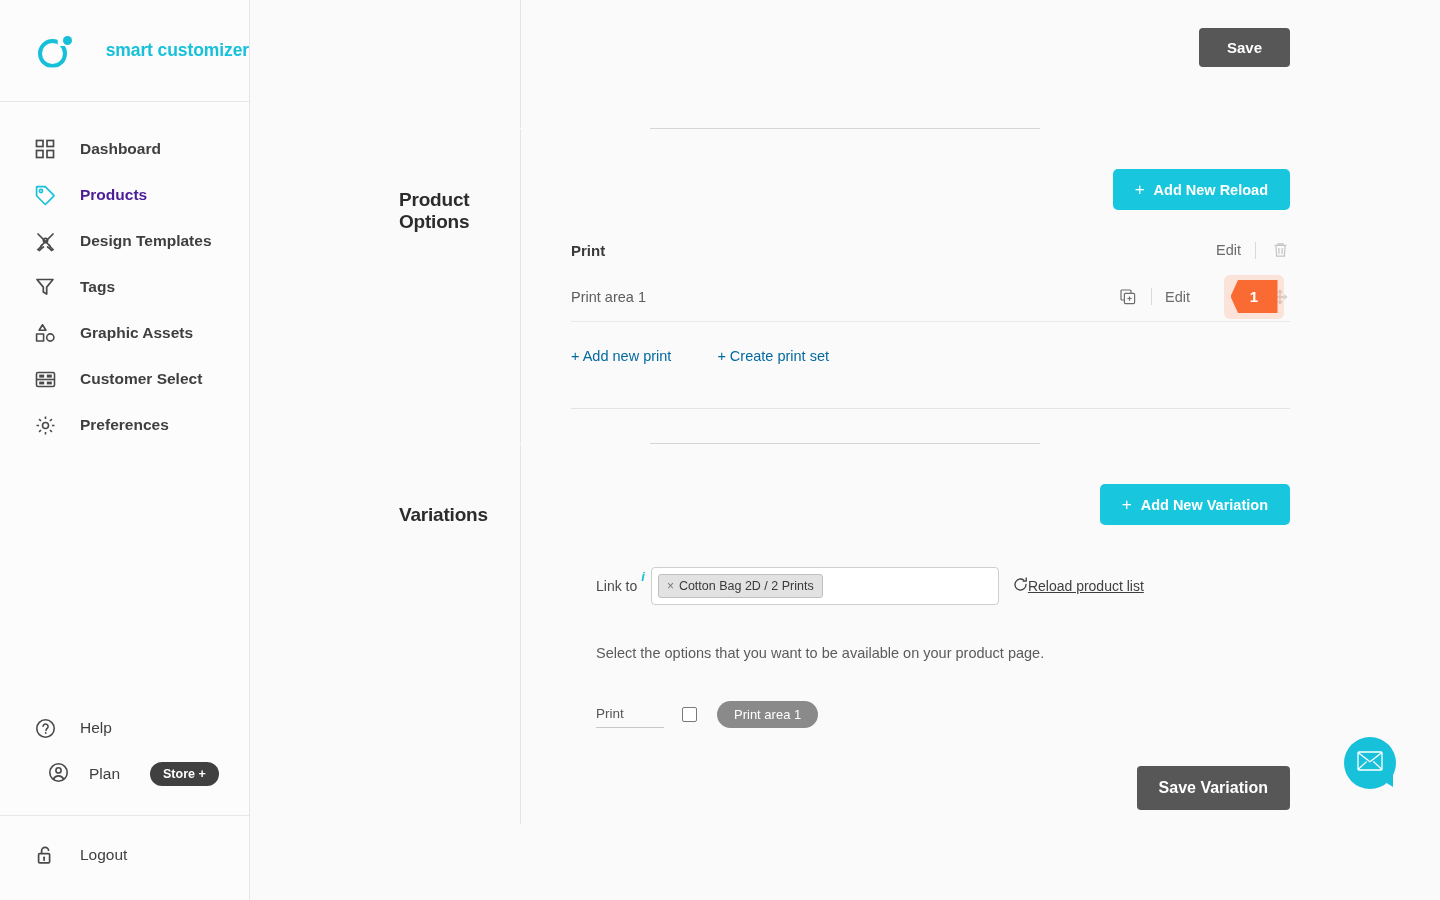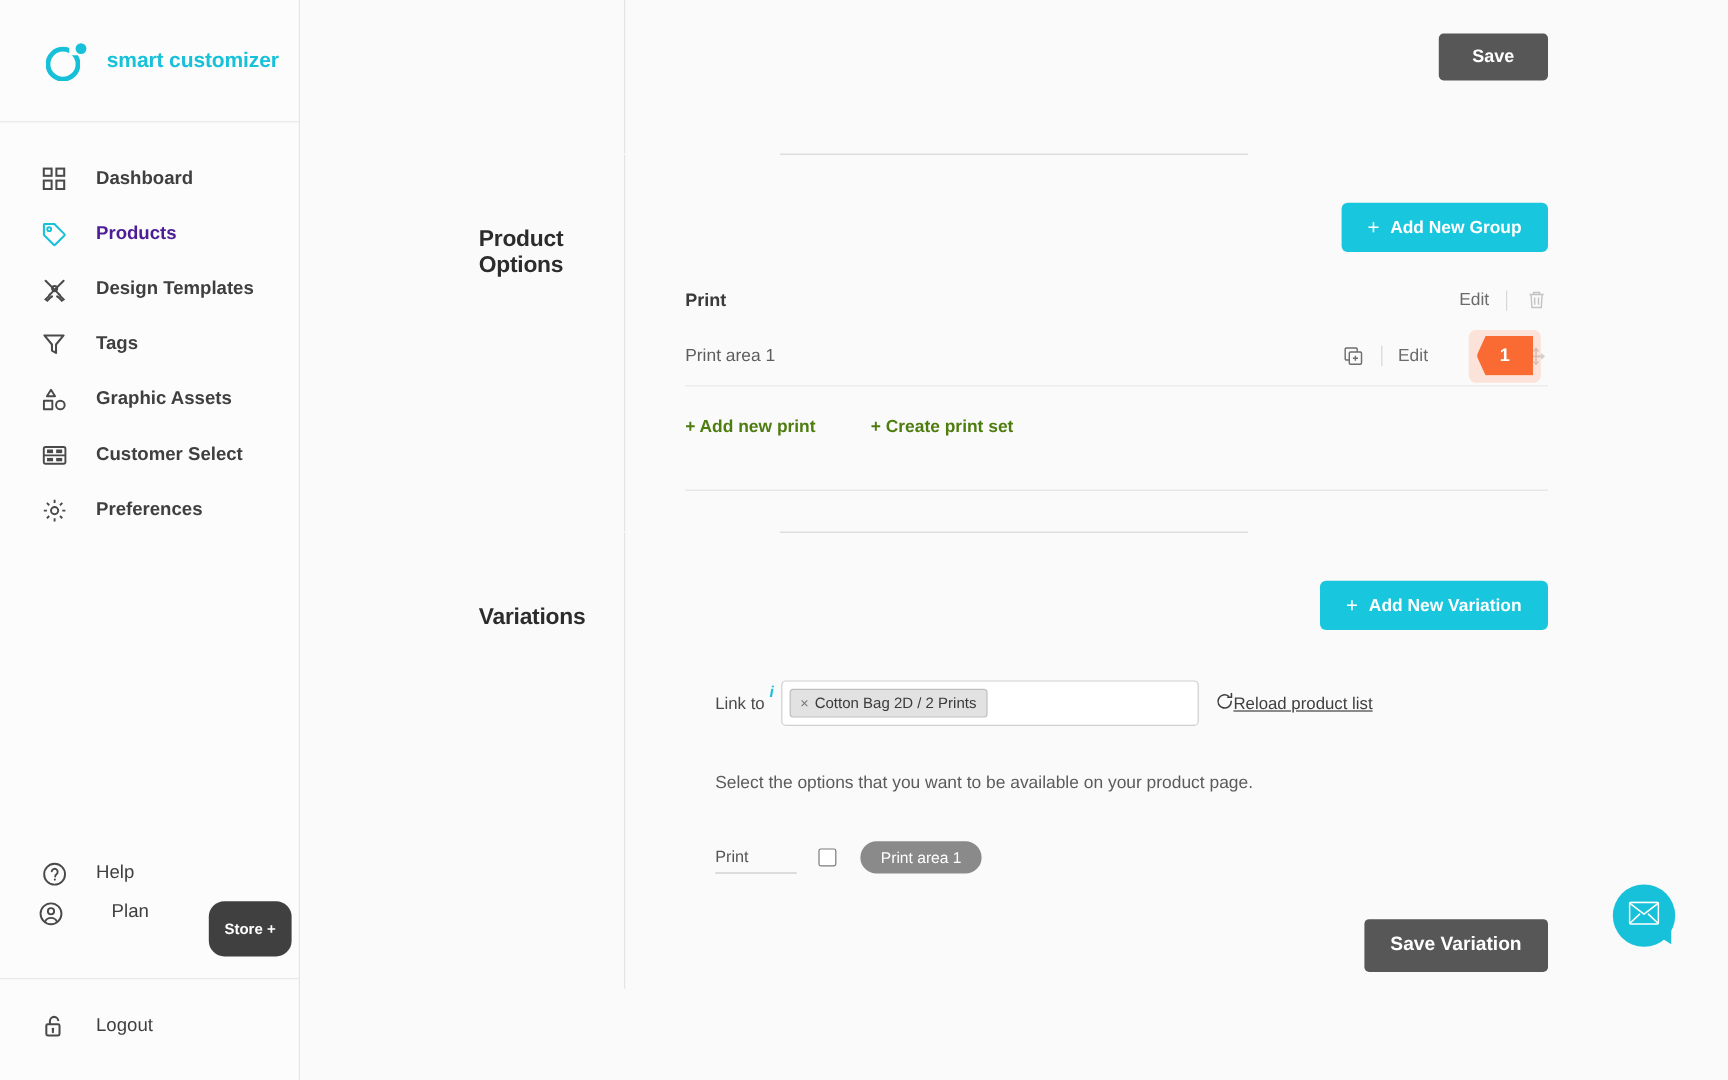--- a/index.html
+++ b/index.html
@@ -16,21 +16,21 @@
     width: 250px; height: 900px;
     background: #fcfcfc;
     border-right: 1px solid #e6e6e6;
     display: flex; flex-direction: column;
     position: relative; flex: 0 0 250px;
   }
   .brand {
     height: 102px;
     border-bottom: 1px solid #e8e8e8;
     display: flex; align-items: center;
-    padding-left: 36px; gap: 13px;
+    padding-left: 36px; gap: 13px; justify-content: space-between;
   }
   .logo-mark { width: 40px; height: 40px; position: relative; flex: 0 0 40px; }
   .logo-mark .ring {
     position: absolute; left: 2px; top: 8px;
     width: 29px; height: 29px; border-radius: 50%;
     border: 4.5px solid #15c0d8;
     clip-path: polygon(0 0, 68% 0, 68% 26%, 100% 26%, 100% 100%, 0 100%);
   }
   .logo-mark .dot {
     position: absolute; right: 4px; top: 5px;
@@ -49,21 +49,21 @@
     cursor: pointer; text-decoration: none;
   }
   .nav-item .ico { width: 26px; height: 26px; display: flex; align-items: center; justify-content: center; flex: 0 0 26px; }
   .nav-item .ico svg { display: block; }
   .nav-item.active { color: #4c1d95; }
   .nav-item.active .ico svg { stroke: #17c1d9; }
 
   .nav-bottom { margin-top: auto; padding-bottom: 0; }
   .nav-bottom .sep { height: 1px; background: #e8e8e8; margin: 18px 0 16px 0; }
   .nav-bottom .nav-item { font-weight: 400; color: #3f3f3f; align-items: center; }
-  .plan-row { display: flex; gap: 40px; height: 46px; padding-left: 32px; }
+  .plan-row { display: flex; align-items: center; gap: 20px; height: 46px; padding-left: 48px; }
   .plan-row .label { font-size: 15.5px; color: #3f3f3f; }
   .store-pill {
     background: #404040; color: #fff; font-size: 12.5px; font-weight: 700;
     border-radius: 13px; padding: 5px 13px; margin-left: 10px; cursor: pointer;
     border: none; font-family: inherit;
   }
   .logout-wrap { padding-bottom: 22px; }
 
   
   .main { flex: 1; height: 824px; position: relative; overflow: hidden; background: #fafafa; }
@@ -132,21 +132,21 @@
     background: rgba(255,120,70,0.18); border-radius: 6px;
   }
   .badge-one .shape {
     position: relative; width: 47px; height: 33px; background: #fa6b34;
     clip-path: polygon(16% 0, 100% 0, 100% 100%, 16% 100%, 0 50%);
     display: flex; align-items: center; justify-content: center;
   }
   .badge-one .num { color: #fff; font-size: 15px; font-weight: 700; position: relative; }
 
   .link-row { display: flex; gap: 46px; padding-top: 26px; padding-bottom: 40px; }
-  .teal-link { color: #4d7c0f; font-size: 14.5px; font-weight: 700; cursor: pointer; text-decoration: none; }
+  .teal-link { color: #0369a1; font-size: 14.5px; font-weight: 400; cursor: pointer; text-decoration: none; }
 
   .inner-rule { height: 1px; background: #e4e4e4; margin-top: 4px; }
 
   
   .var-head { display: flex; align-items: center; margin-top: 32px; }
   .var-head .chev { margin-right: 10px; display: flex; align-items: center; }
   .var-head .vtitle { font-size: 15px; font-weight: 700; color: #3a3a3a; }
   .var-head .actions { margin-left: auto; display: flex; align-items: center; gap: 18px; }
 
   .linkto-row { display: flex; align-items: center; margin-top: 42px; padding-left: 25px; }
@@ -357,21 +357,21 @@
 
     <section class="section">
       <div class="col-label">
         <h2>Product Options</h2>
       </div>
       <div class="col-body">
 
         <div class="row-btn-right">
           <button class="btn-teal">
             <span class="plus">+</span>
-            <span>Add New Group</span>
+            <span>Add New Reload</span>
           </button>
         </div>
 
         <div class="group-head">
           <span class="gtitle">Print</span>
           <span class="actions">
             <a class="link-edit">Edit</a>
             <span class="vdiv"></span>
             <button class="icon-btn">
               <svg width="15" height="16" viewBox="0 0 15 16" fill="none" stroke="#c4c4c4" stroke-width="1.2">

